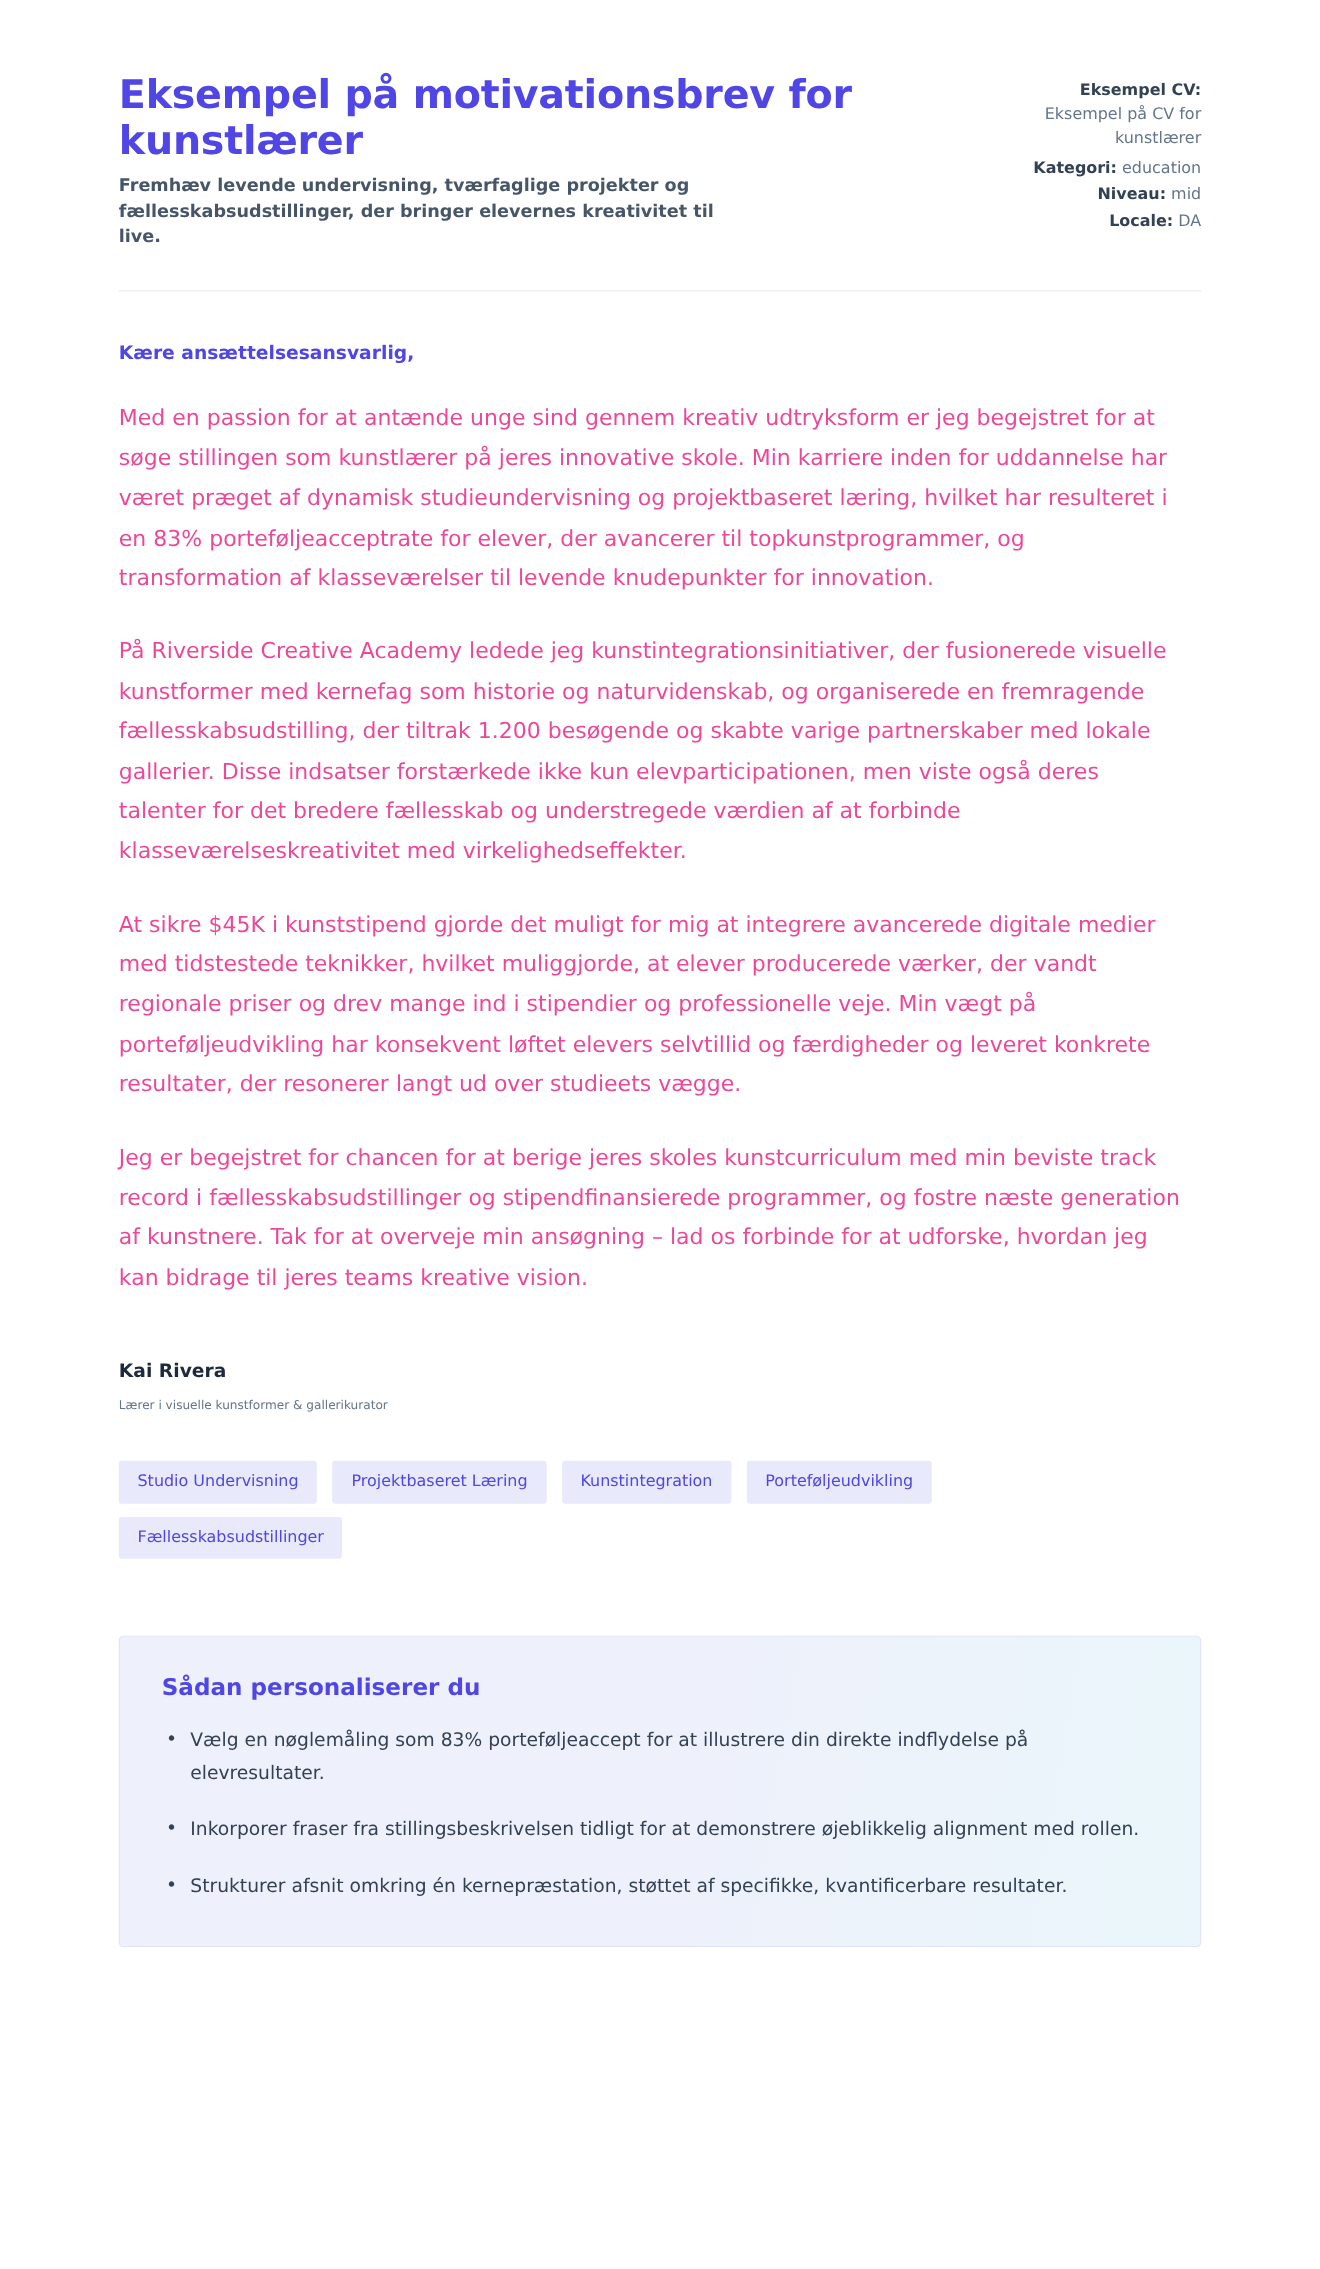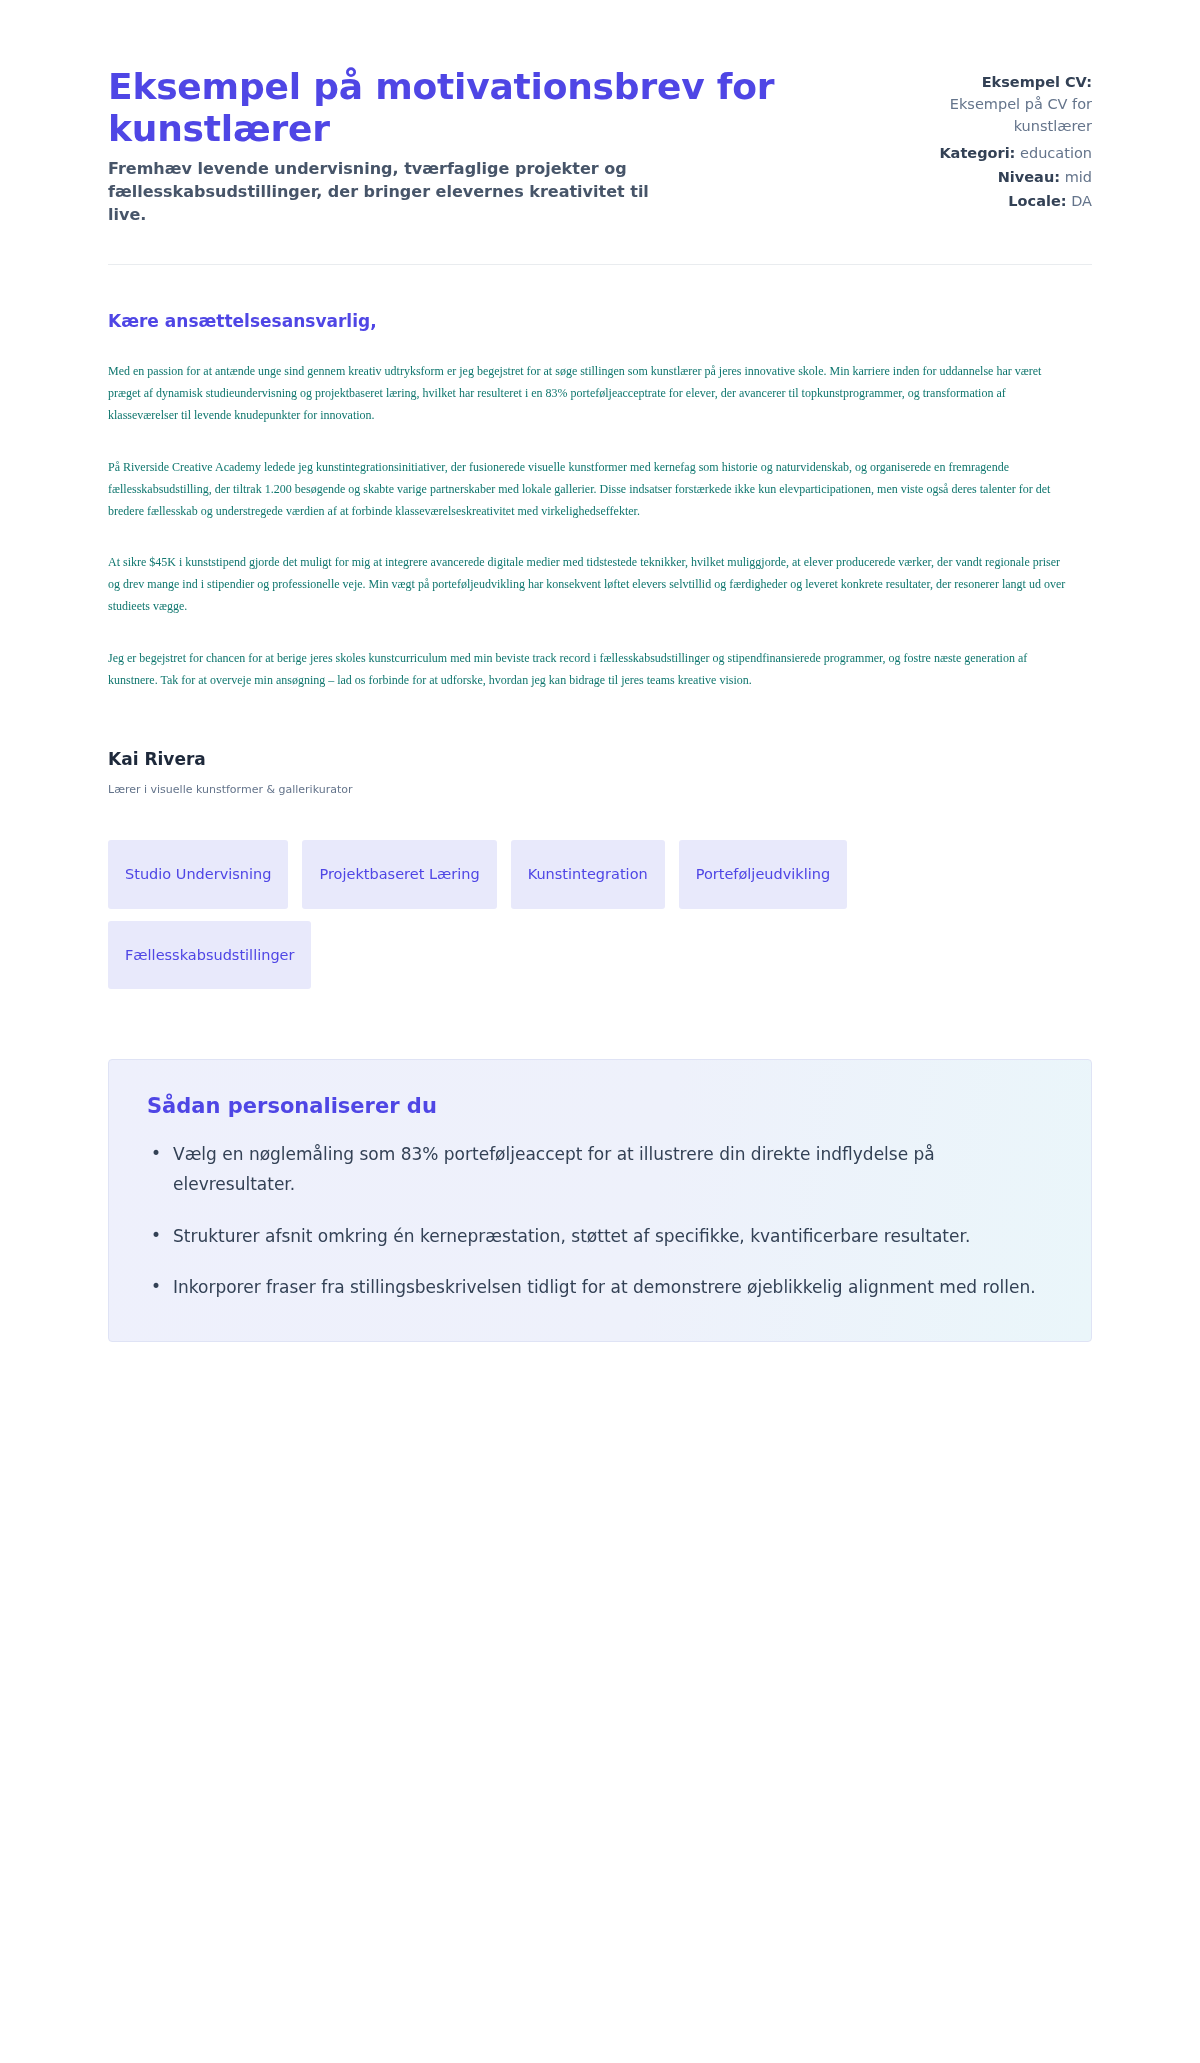--- a/index.html
+++ b/index.html
@@ -82,25 +82,24 @@
     padding: 46px 64px 0 108px;
   }
   .salutation {
     margin: 0 0 30px 0;
     font-size: 17px;
     font-weight: 700;
     color: #4f46e5;
   }
   .para {
     margin: 0 0 30px 0;
-    font-size: 12px;
+    font-size: 20px;
     line-height: 1.82;
-    color: #0f766e;
+    color: #ec4899;
     max-width: 965px;
-    font-family: Liberation Serif, serif;
   }
 
   
   .signature {
     padding: 28px 108px 0 108px;
   }
   .sig-name {
     margin: 0;
     font-size: 17px;
     font-weight: 700;
@@ -118,21 +117,21 @@
     display: flex;
     flex-wrap: wrap;
     gap: 12px 14px;
     max-width: 1000px;
   }
   .tag {
     background: #e8e9fb;
     color: #4f46e5;
     font-size: 14.5px;
     line-height: 1;
-    padding: 27px 17px;
+    padding: 12px 17px;
     border-radius: 3px;
     white-space: nowrap;
   }
 
   
   .tips-wrap { padding: 70px 108px 0 108px; }
   .tips {
     background: linear-gradient(100deg, #eef0fc 0%, #eef1fb 55%, #eaf6fa 100%);
     border: 1px solid #dfe3f5;
     border-radius: 4px;
@@ -220,19 +219,19 @@
     <span class="tag">Kunstintegration</span>
     <span class="tag">Porteføljeudvikling</span>
     <span class="tag">Fællesskabsudstillinger</span>
   </div>
 
   <div class="tips-wrap">
     <div class="tips">
       <h2 class="tips-title">Sådan personaliserer du</h2>
       <ul class="tips-list">
         <li>Vælg en nøglemåling som 83% porteføljeaccept for at illustrere din direkte indflydelse på elevresultater.</li>
+        <li>Inkorporer fraser fra stillingsbeskrivelsen tidligt for at demonstrere øjeblikkelig alignment med rollen.</li>
         <li>Strukturer afsnit omkring én kernepræstation, støttet af specifikke, kvantificerbare resultater.</li>
-        <li>Inkorporer fraser fra stillingsbeskrivelsen tidligt for at demonstrere øjeblikkelig alignment med rollen.</li>
       </ul>
     </div>
   </div>
 
 </div>
 
 </body></html>

